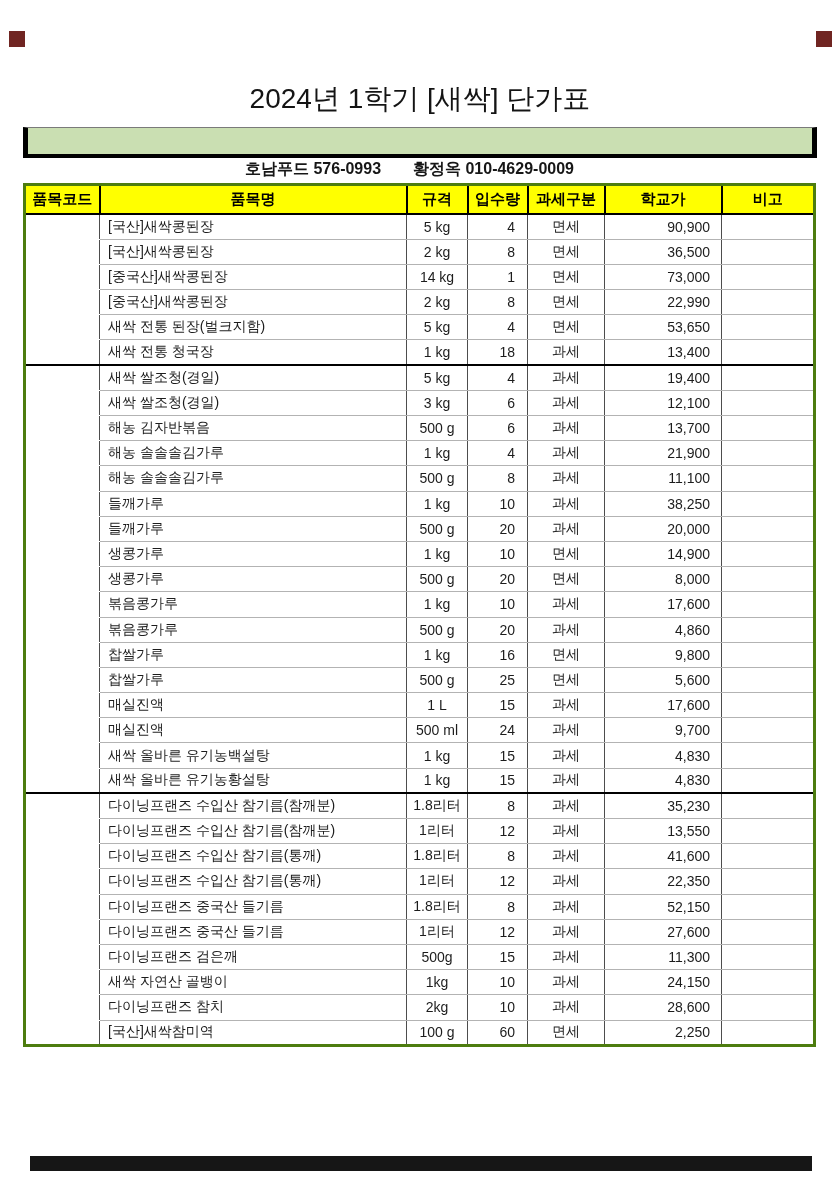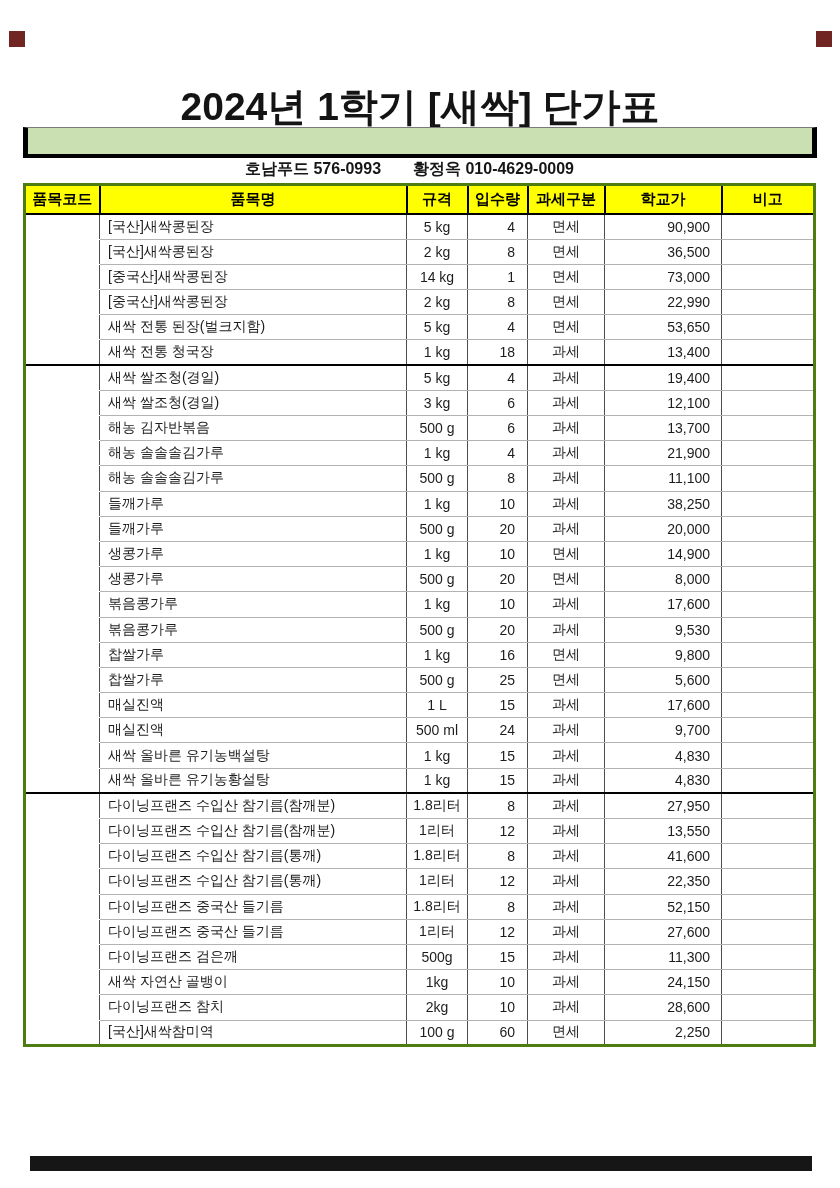--- a/index.html
+++ b/index.html
@@ -9,21 +9,21 @@
     color:#161616;
   }
   .page { position:relative; width:840px; height:1188px; background:#ffffff; overflow:hidden; }
 
   .corner-mark { position:absolute; top:31px; width:16px; height:16px; background:#702522; }
   .corner-mark.left  { left:9px; }
   .corner-mark.right { left:816px; }
 
   .title {
     position:absolute; top:80px; left:0; width:100%;
-    text-align:center; font-size:39px; font-weight:bold; color:#141414;
+    text-align:center; font-size:28px; font-weight:normal; color:#141414;
     white-space:nowrap;
   }
 
   .green-banner {
     position:absolute; left:23px; top:127px;
     width:784px; height:26px;
     background:#cadfb2;
     border-top:1px solid #7a7a7a;
     border-bottom:4px solid #000;
     border-left:5px solid #000;
@@ -254,21 +254,21 @@
           <td class="cell-tax">과세</td>
           <td class="cell-price">17,600</td>
           <td class="cell-note"></td>
         </tr>
         <tr>
           <td class="cell-code"></td>
           <td class="cell-name">볶음콩가루</td>
           <td class="cell-spec">500 g</td>
           <td class="cell-qty">20</td>
           <td class="cell-tax">과세</td>
-          <td class="cell-price">9,530</td>
+          <td class="cell-price">4,860</td>
           <td class="cell-note"></td>
         </tr>
         <tr>
           <td class="cell-code"></td>
           <td class="cell-name">찹쌀가루</td>
           <td class="cell-spec">1 kg</td>
           <td class="cell-qty">16</td>
           <td class="cell-tax">면세</td>
           <td class="cell-price">9,800</td>
           <td class="cell-note"></td>
@@ -317,21 +317,21 @@
           <td class="cell-tax">과세</td>
           <td class="cell-price">4,830</td>
           <td class="cell-note"></td>
         </tr>
         <tr>
           <td class="cell-code"></td>
           <td class="cell-name">다이닝프랜즈 수입산 참기름(참깨분)</td>
           <td class="cell-spec">1.8리터</td>
           <td class="cell-qty">8</td>
           <td class="cell-tax">과세</td>
-          <td class="cell-price">27,950</td>
+          <td class="cell-price">35,230</td>
           <td class="cell-note"></td>
         </tr>
         <tr>
           <td class="cell-code"></td>
           <td class="cell-name">다이닝프랜즈 수입산 참기름(참깨분)</td>
           <td class="cell-spec">1리터</td>
           <td class="cell-qty">12</td>
           <td class="cell-tax">과세</td>
           <td class="cell-price">13,550</td>
           <td class="cell-note"></td>

